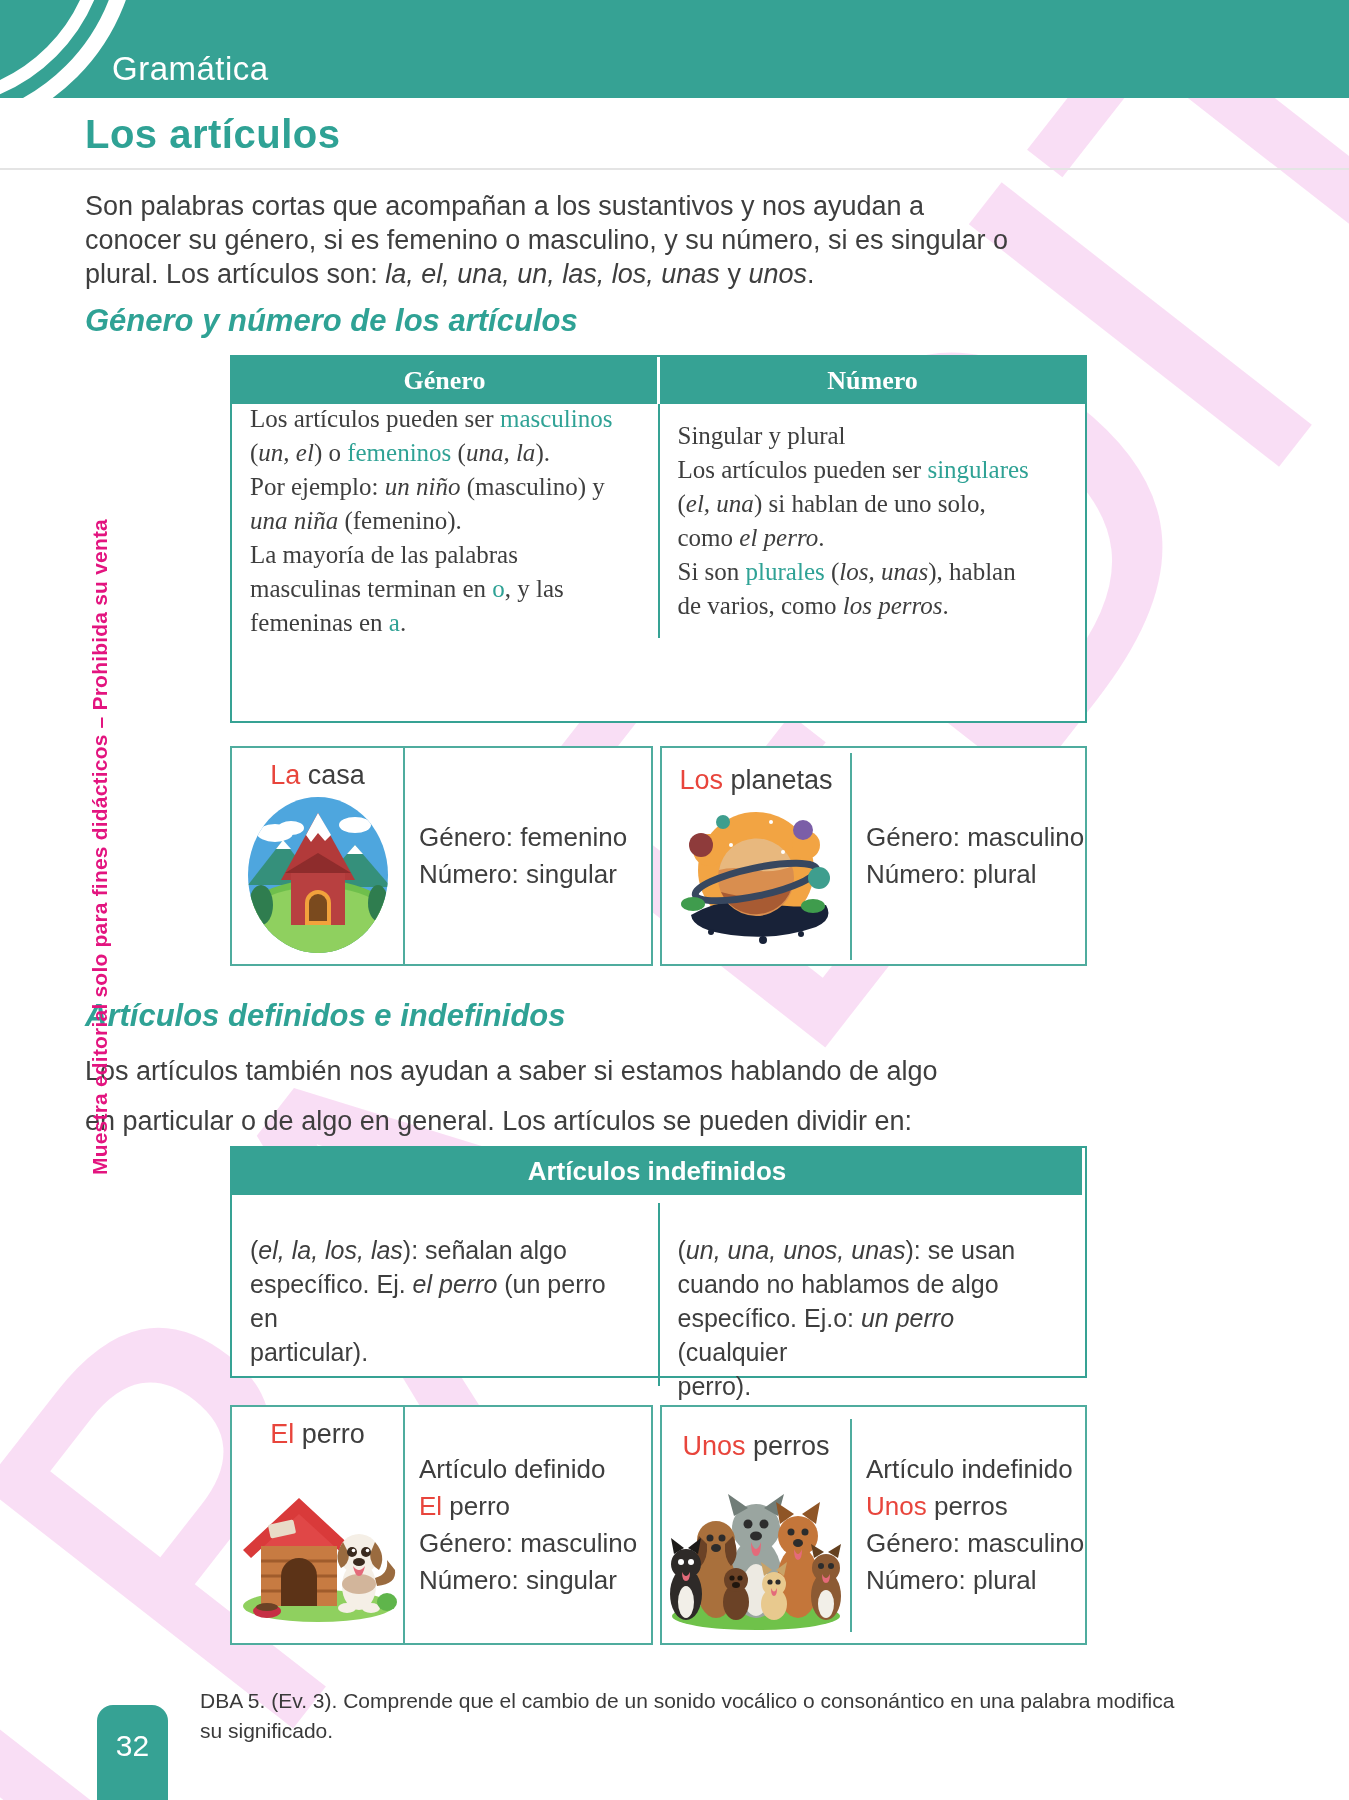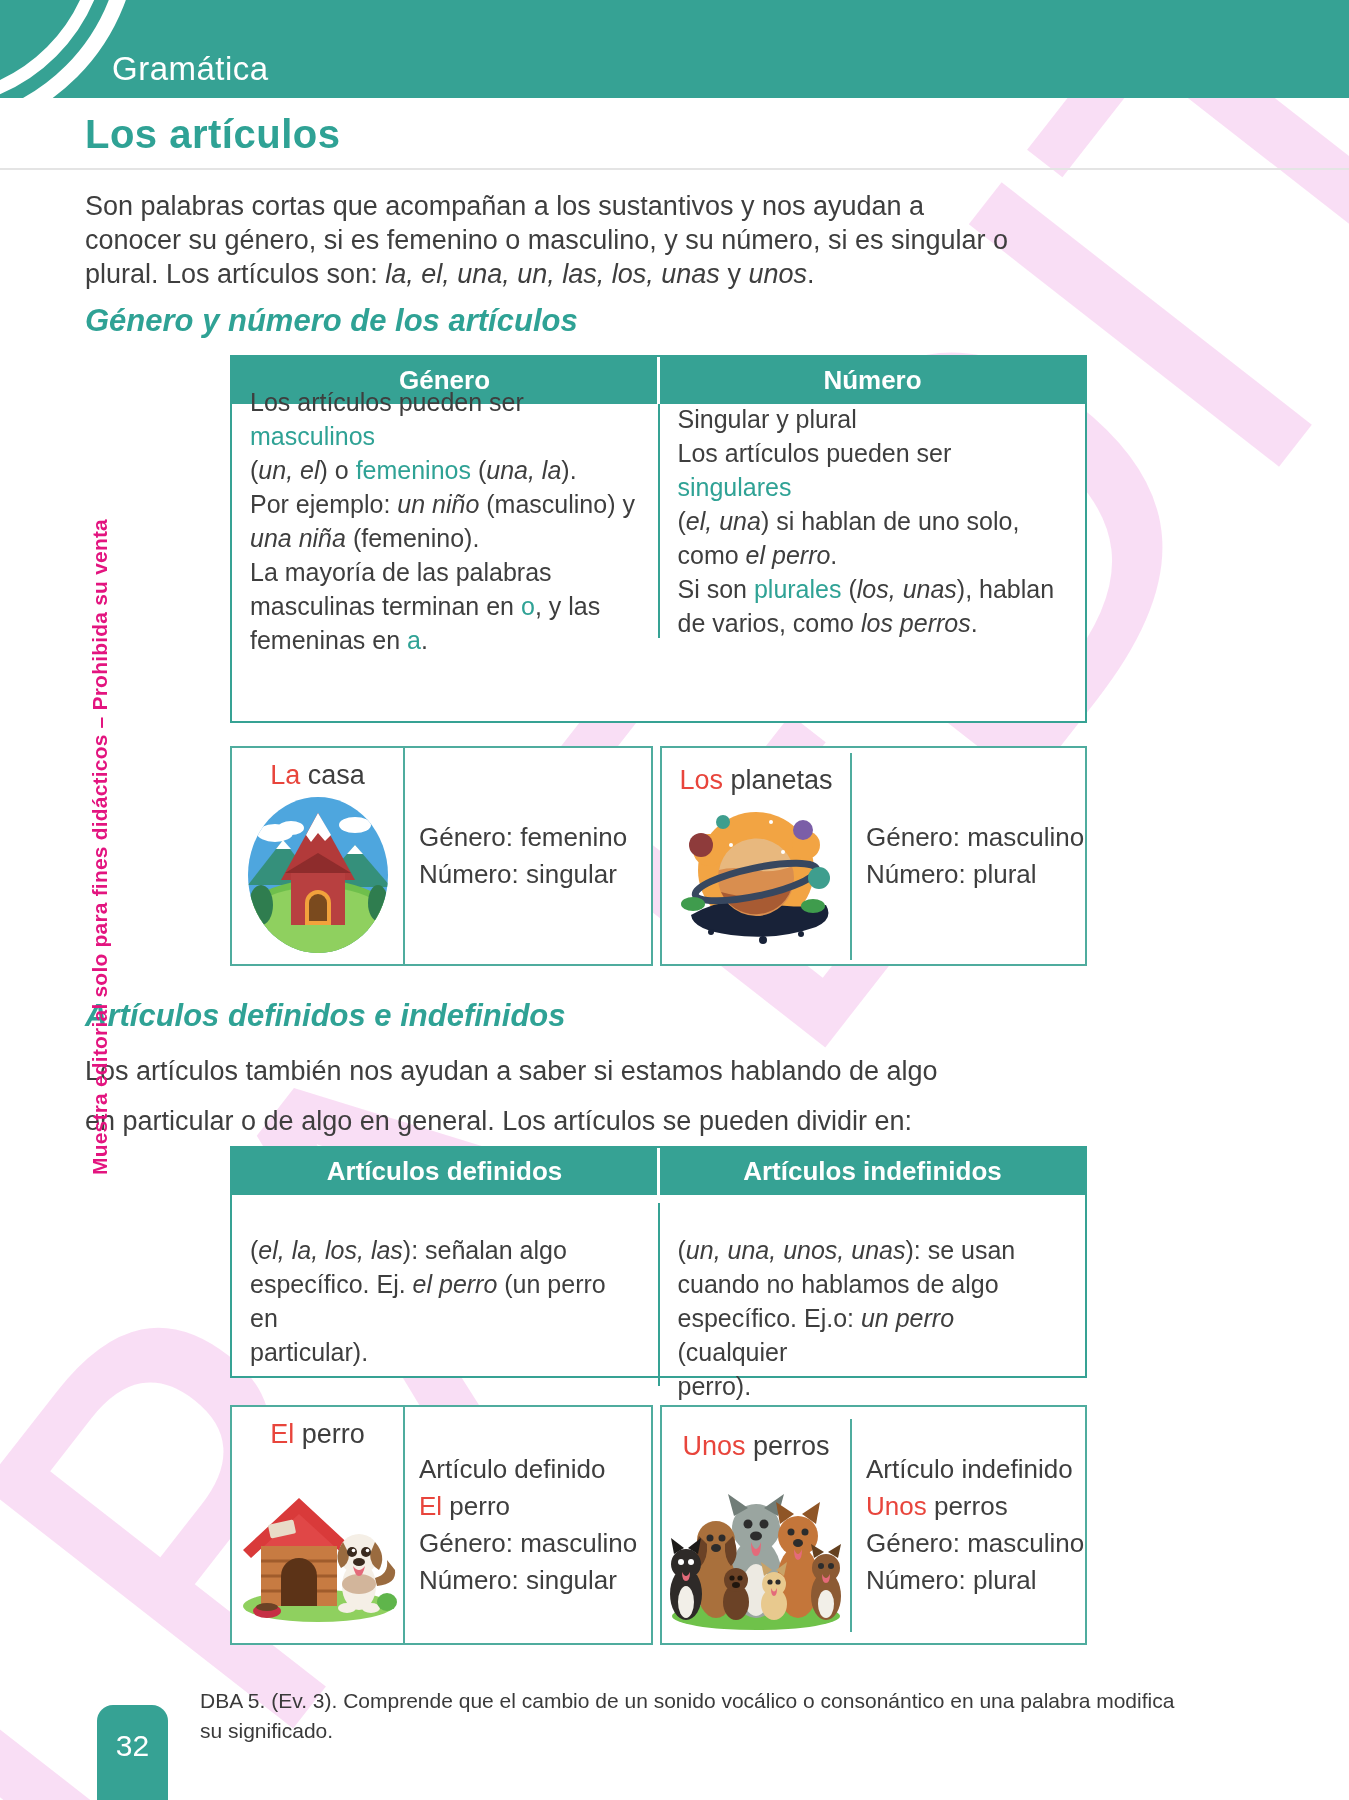--- a/index.html
+++ b/index.html
@@ -33,21 +33,21 @@
   
   .page-title{position:absolute;left:85px;top:112px;font-size:40px;font-weight:bold;color:var(--teal-text);letter-spacing:.5px;}
   .rule{position:absolute;left:0;top:168px;width:1349px;height:2px;background:#E4E4E4;}
   .intro{position:absolute;left:85px;top:177px;width:1210px;font-size:27px;line-height:34px;white-space:pre-line;margin-top:12px;}
   .sec-heading{position:absolute;left:85px;font-size:31px;font-weight:bold;font-style:italic;color:var(--teal-text);}
   #sec1-heading{top:303px;}
   #sec2-heading{top:998px;}
   .intro2{position:absolute;left:85px;top:1046px;width:1210px;font-size:27px;line-height:50px;white-space:pre-line;}
   
   .tbl{position:absolute;left:230px;width:857px;border:2px solid var(--teal);box-sizing:border-box;background:#fff;}
-  #tbl1{top:355px;height:368px;}
+  #tbl1{top:355px;height:368px;font-family:Liberation Serif, serif;}
   #tbl2{top:1146px;height:232px;}
   .tbl-head{display:flex;height:47px;}
   .tbl-head .th{
     flex:1;background:var(--teal);color:#fff;font-weight:bold;font-size:26px;
     display:flex;align-items:center;justify-content:center;
   }
   .tbl-head .th:first-child{border-right:3px solid #fff;}
   .tbl-body{display:flex;}
   #tbl1 .tbl-body{height:234px;}
   #tbl2 .tbl-body{height:183px;margin-top:8px;}
@@ -199,21 +199,20 @@
 Número: plural</span></div></div>
       </div>
     </div>
 
     <div class="sec-heading" id="sec2-heading">Artículos definidos e indefinidos</div>
     <div class="intro2"><span>Los artículos también nos ayudan a saber si estamos hablando de algo
 en particular o de algo en general. Los artículos se pueden dividir en:</span></div>
 
     <div class="tbl" id="tbl2">
       <div class="tbl-head">
-        <div class="th">Artículos definidos</div>
         <div class="th">Artículos indefinidos</div>
       </div>
       <div class="tbl-body">
         <div class="td"><div class="td-inner"><span>(</span><span class="s-i">el, la, los, las</span><span>): señalan algo
 específico. Ej. </span><span class="s-i">el perro</span><span> (un perro en
 particular).</span></div></div>
         <div class="td"><div class="td-inner"><span>(</span><span class="s-i">un, una, unos, unas</span><span>): se usan
 cuando no hablamos de algo
 específico. Ej.o: </span><span class="s-i">un perro</span><span> (cualquier
 perro).</span></div></div>

